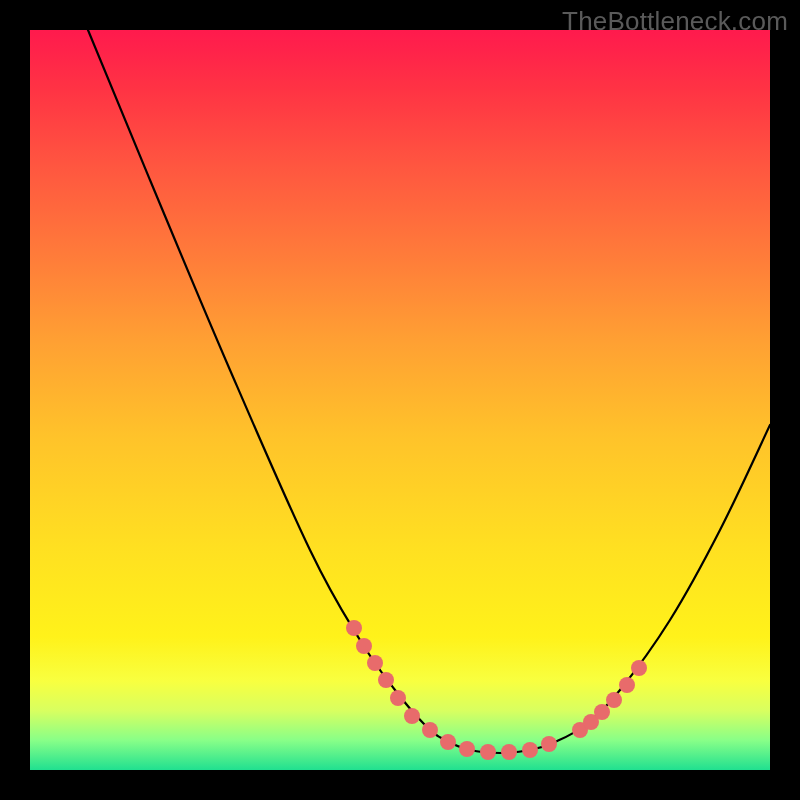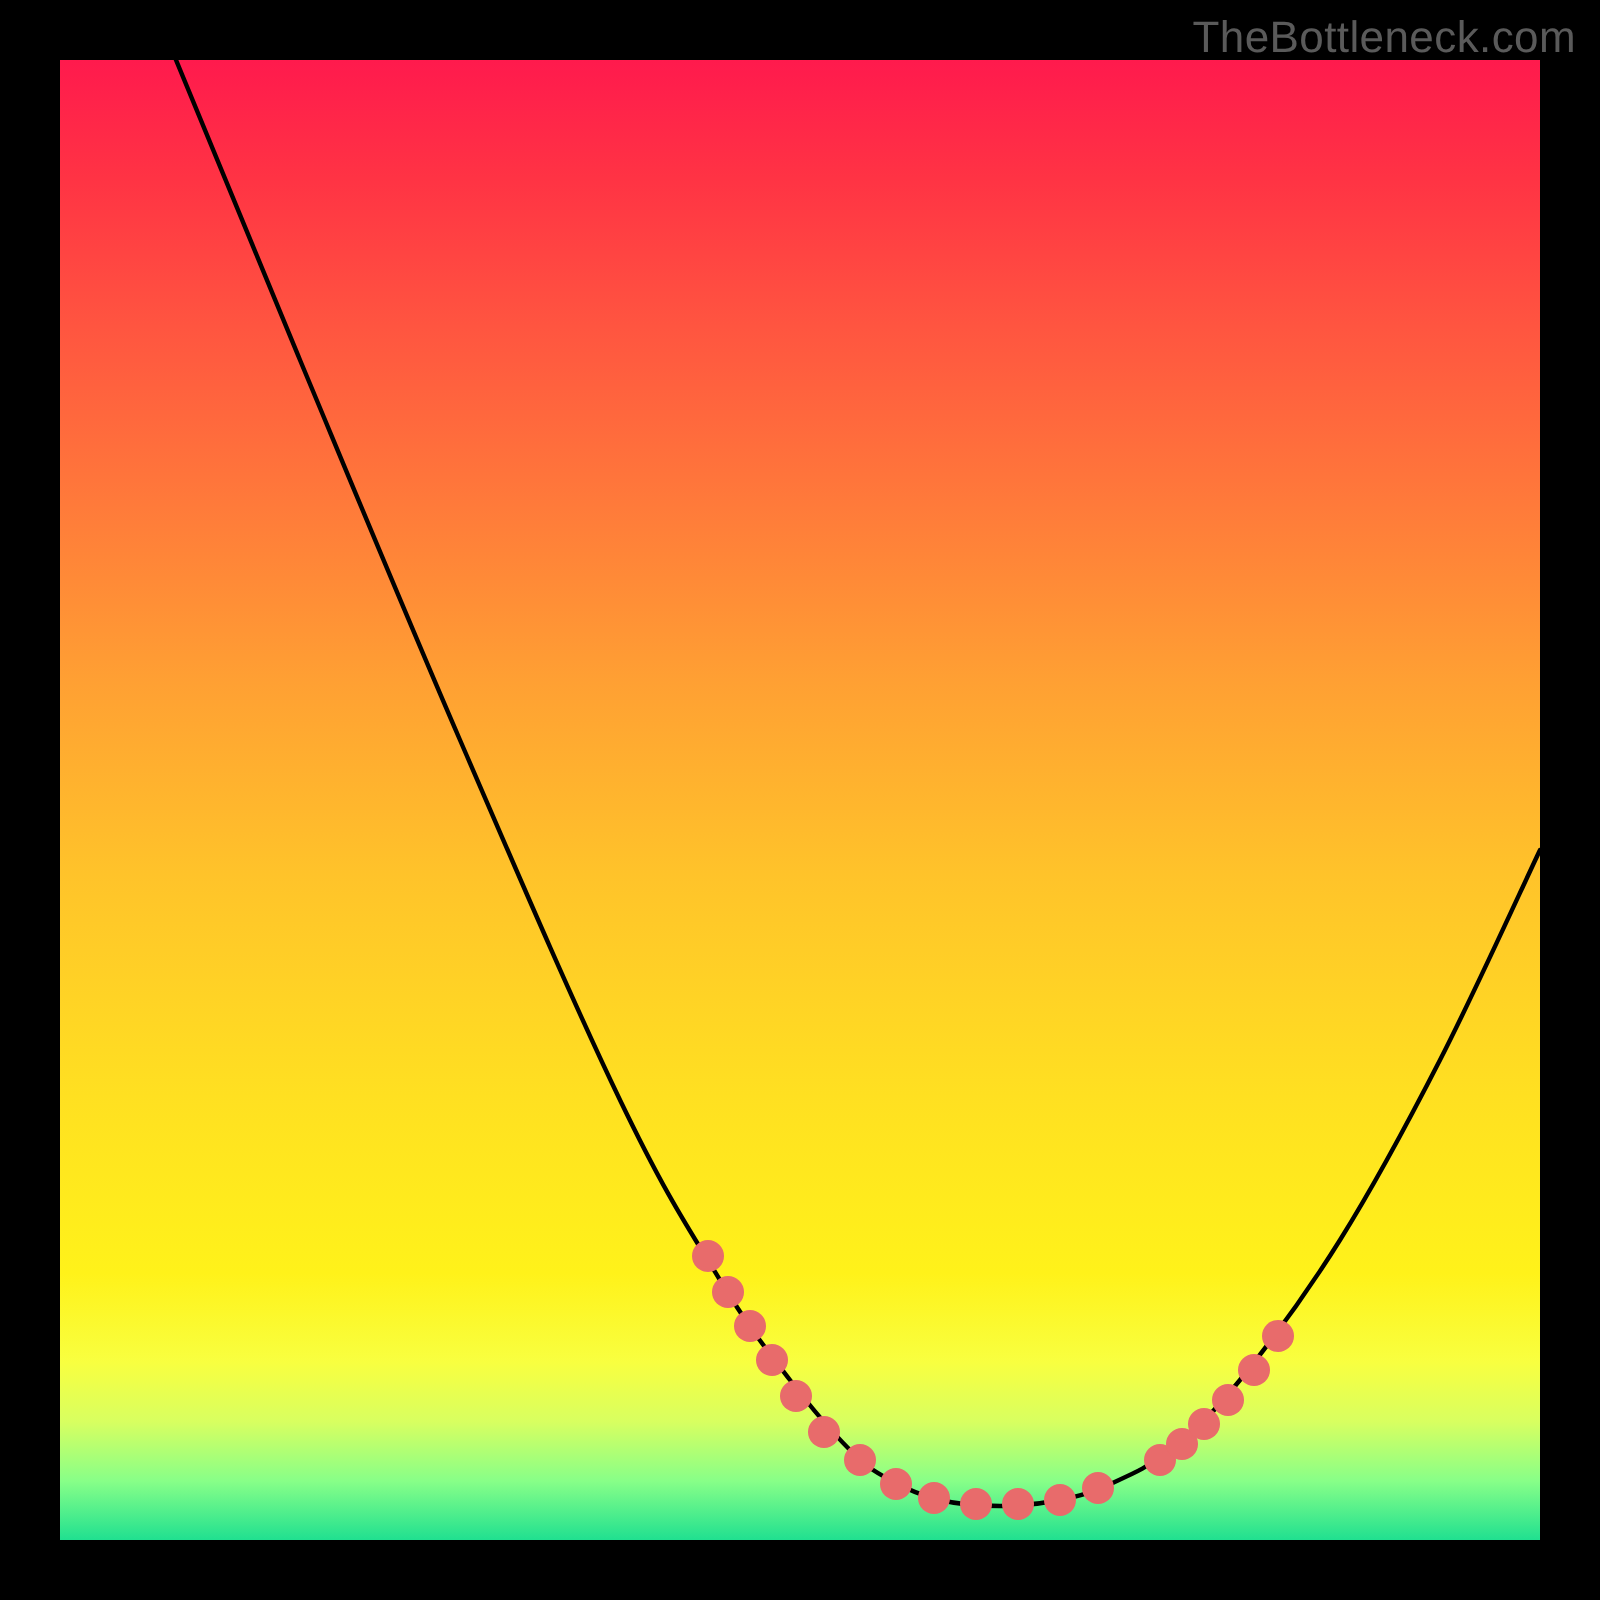--- a/index.html
+++ b/index.html
@@ -30,21 +30,21 @@
       #d8ff60 92%,
       #88ff88 96%,
       #20e090 100%
     );
   }
   .watermark {
     position: absolute;
     top: 6px;
     right: 12px;
     color: #5a5a5a;
-    font-size: 22px;
+    font-size: 26px;
     font-weight: 500;
     letter-spacing: 0.2px;
     user-select: none;
   }
   svg.curve {
     position: absolute;
     left: 0;
     top: 0;
     width: 740px;
     height: 740px;

